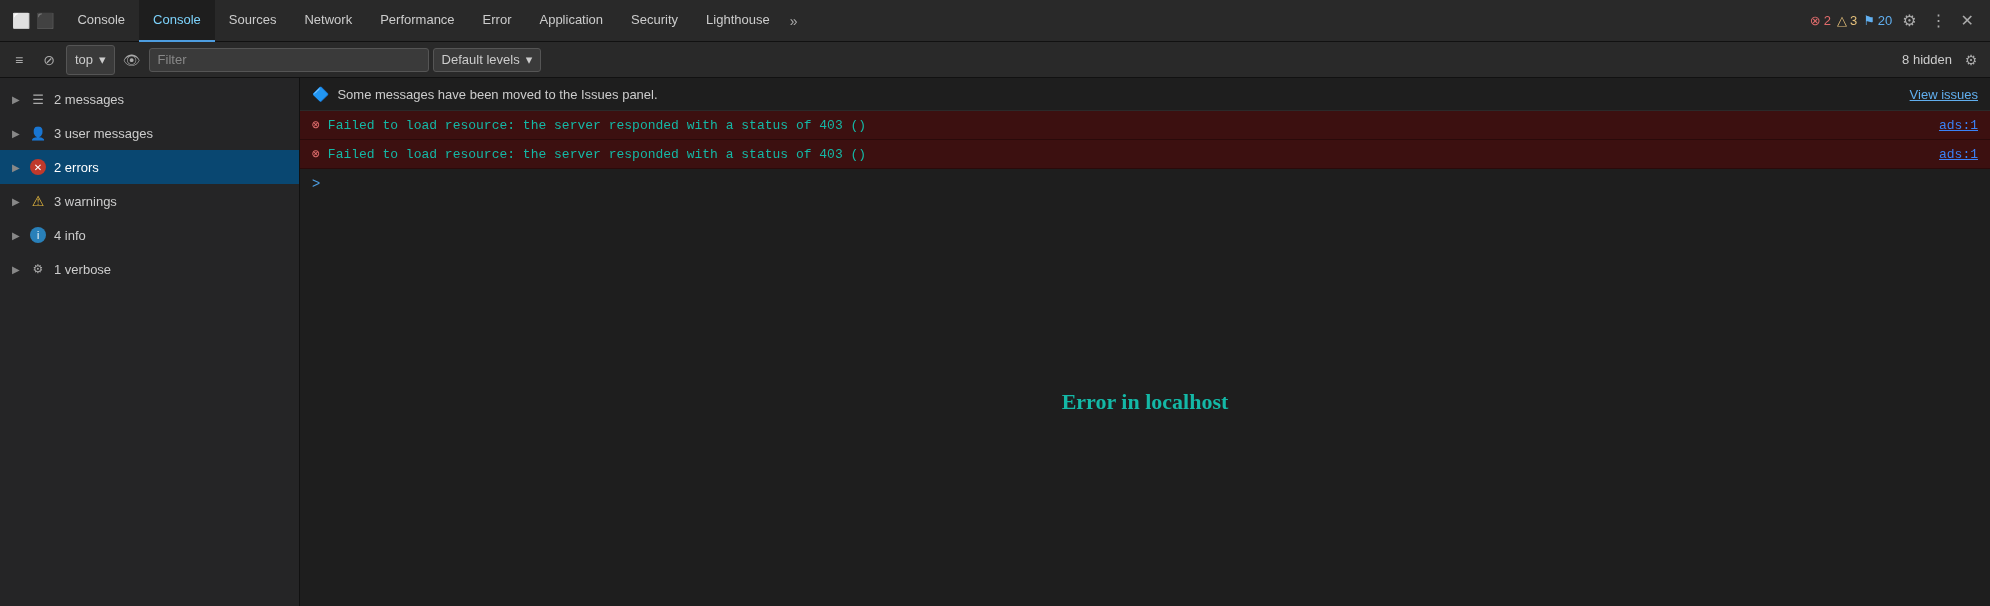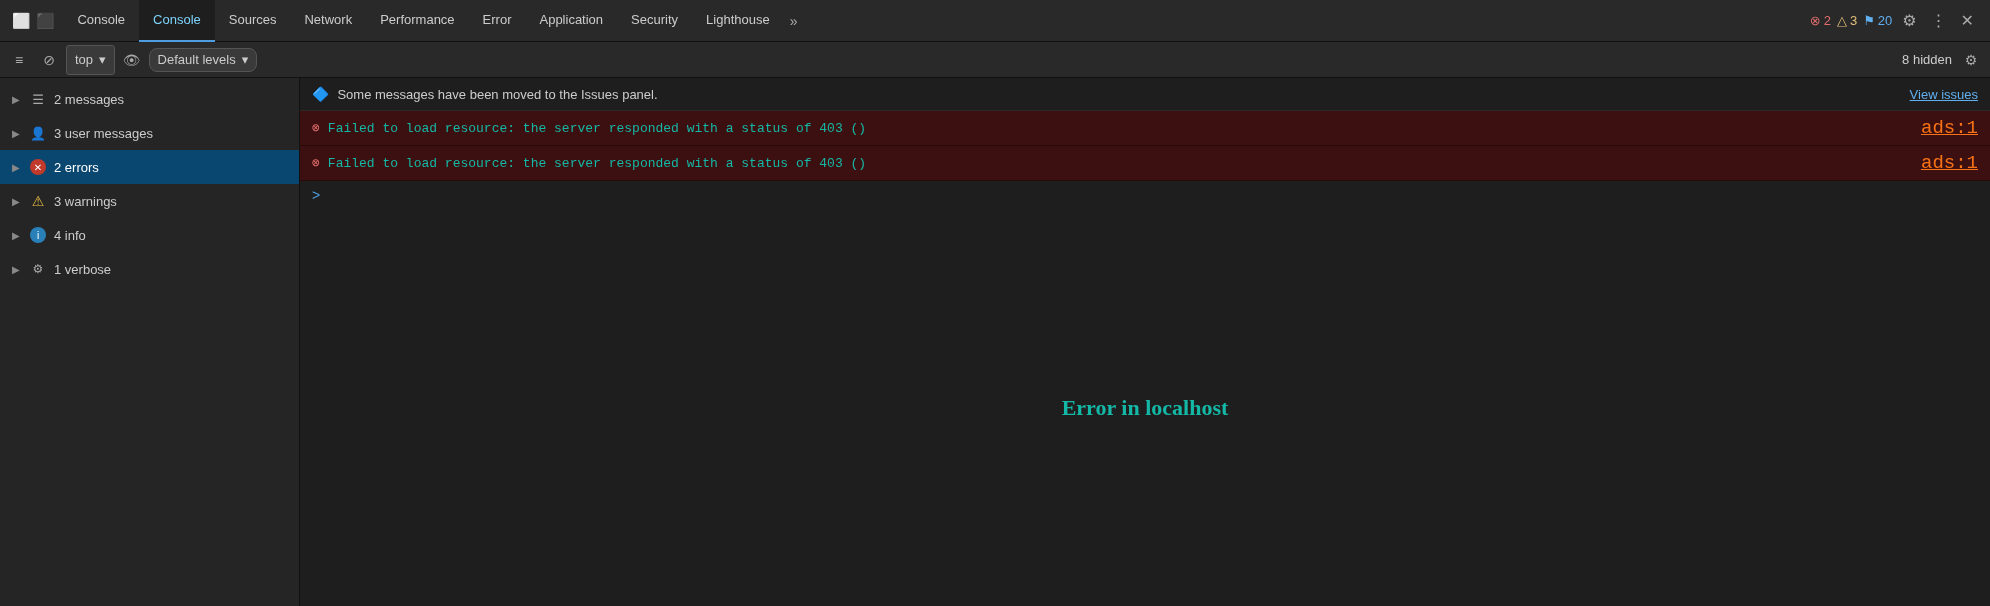--- a/index.html
+++ b/index.html
@@ -128,21 +128,21 @@
       height: 24px;
       font-size: 13px;
       outline: none;
     }
     .filter-input::placeholder { color: #888; }
     .default-levels {
       display: flex;
       align-items: center;
       background: #3a3a3a;
       border: 1px solid #555;
-      border-radius: 8px;
+      border-radius: 3px;
       padding: 2px 8px;
       color: #ccc;
       cursor: pointer;
       height: 24px;
       font-size: 13px;
       gap: 6px;
     }
     .toolbar-right {
       margin-left: auto;
       display: flex;
@@ -249,25 +249,25 @@
     .error-icon {
       color: #e06c6c;
       font-size: 13px;
       flex-shrink: 0;
     }
     .error-text {
       flex: 1;
       color: #14b8a6;
     }
     .error-source {
-      color: #f97316;
+      color: #3b82f6;
       text-decoration: underline;
       cursor: pointer;
       white-space: nowrap;
-      font-size: 19px;
+      font-size: 13px;
     }
 
     
     .prompt-row {
       display: flex;
       align-items: center;
       padding: 6px 12px;
       background: #1e1e1e;
       gap: 8px;
       color: #4d9de0;
@@ -336,20 +336,21 @@
 </div>
 
 <div class="toolbar">
   <div class="toolbar-icon" title="Toggle sidebar">≡</div>
   <div class="toolbar-icon" title="Clear console">⊘</div>
   <div class="context-select">
     <span>top</span>
     <span>▾</span>
   </div>
   <div class="toolbar-icon" title="Live expressions">👁</div>
+  <input class="filter-input" type="text" placeholder="Filter" style="">
   <div class="default-levels">
     <span>Default levels</span>
     <span>▾</span>
   </div>
   <div class="toolbar-right">
     <span class="hidden-badge">8 hidden</span>
     <div class="toolbar-icon">⚙</div>
   </div>
 </div>
 

